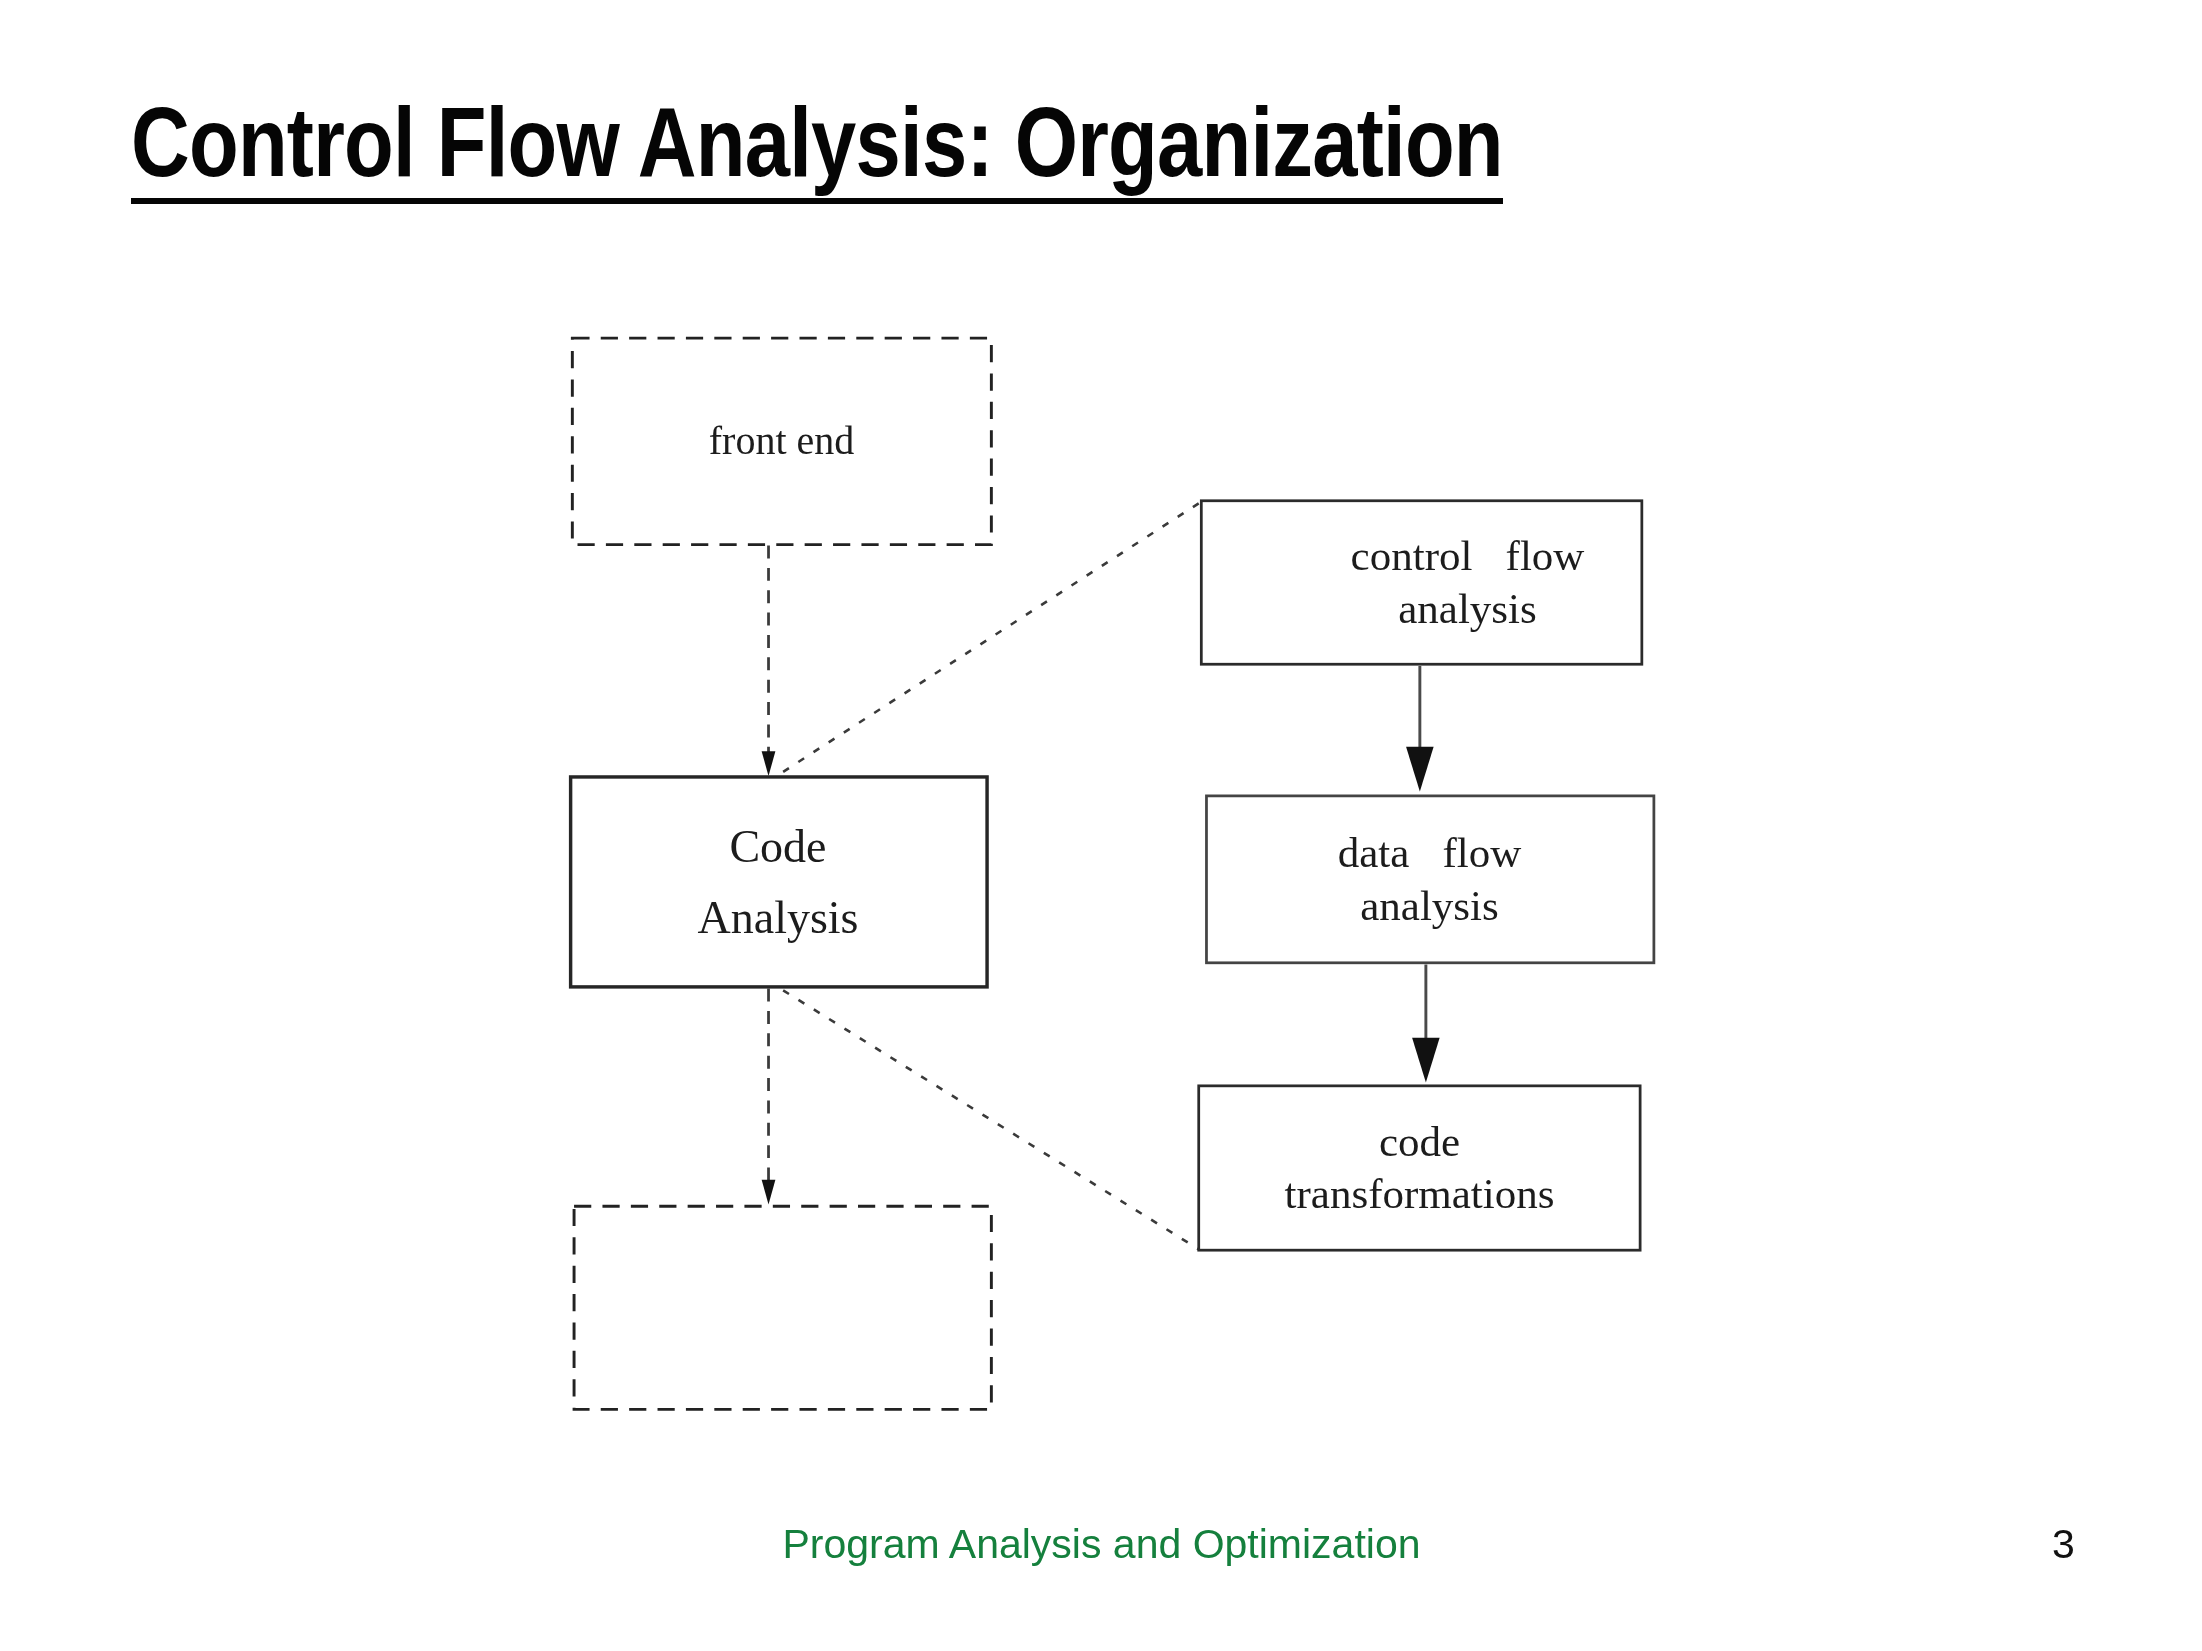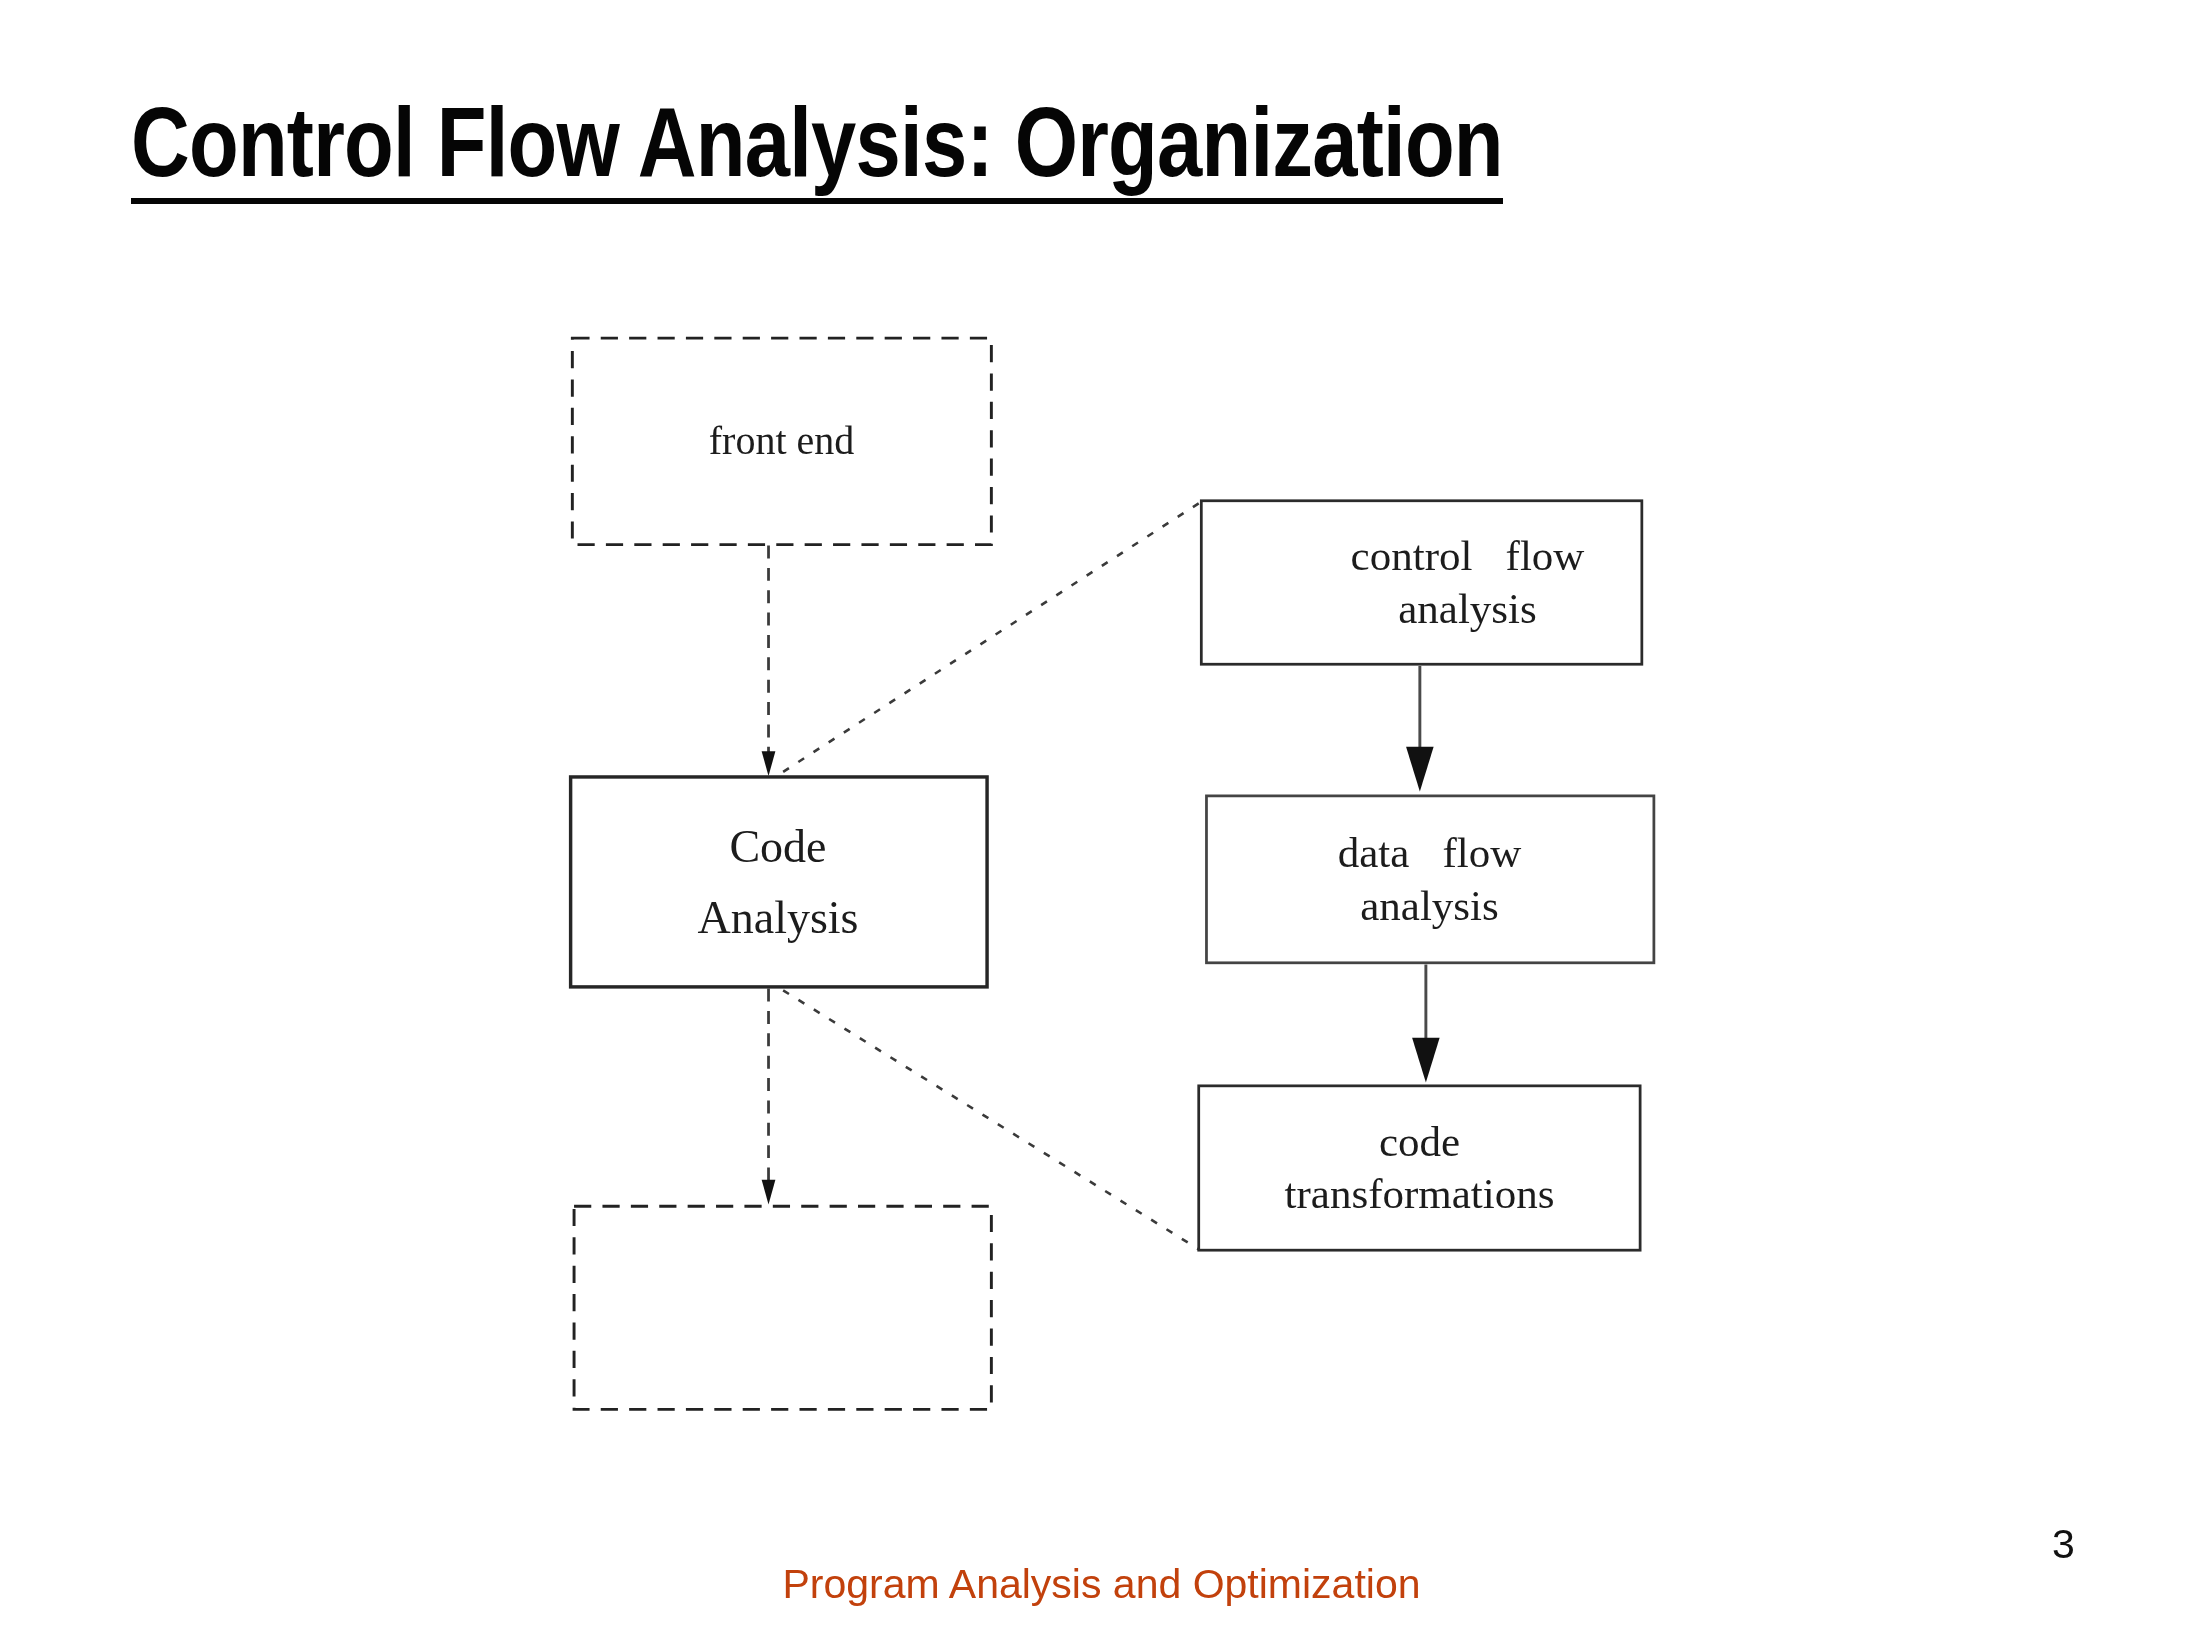--- a/index.html
+++ b/index.html
@@ -59,22 +59,21 @@
   .lbl-code-transformations { left: 1199px; top: 1086px; width: 441px; height: 164px; font-size: 43px; }
 
   
   .footer-center {
     position: absolute;
     left: 0;
     top: 1521px;
     width: 2203px;
     text-align: center;
     font-size: 41px;
-    color: #c2410c;
-    margin-top: 40px;
+    color: #15803d;
   }
   .page-number {
     position: absolute;
     left: 2052px;
     top: 1521px;
     font-size: 41px;
     color: #111111;
   }
 </style>
 </head>

